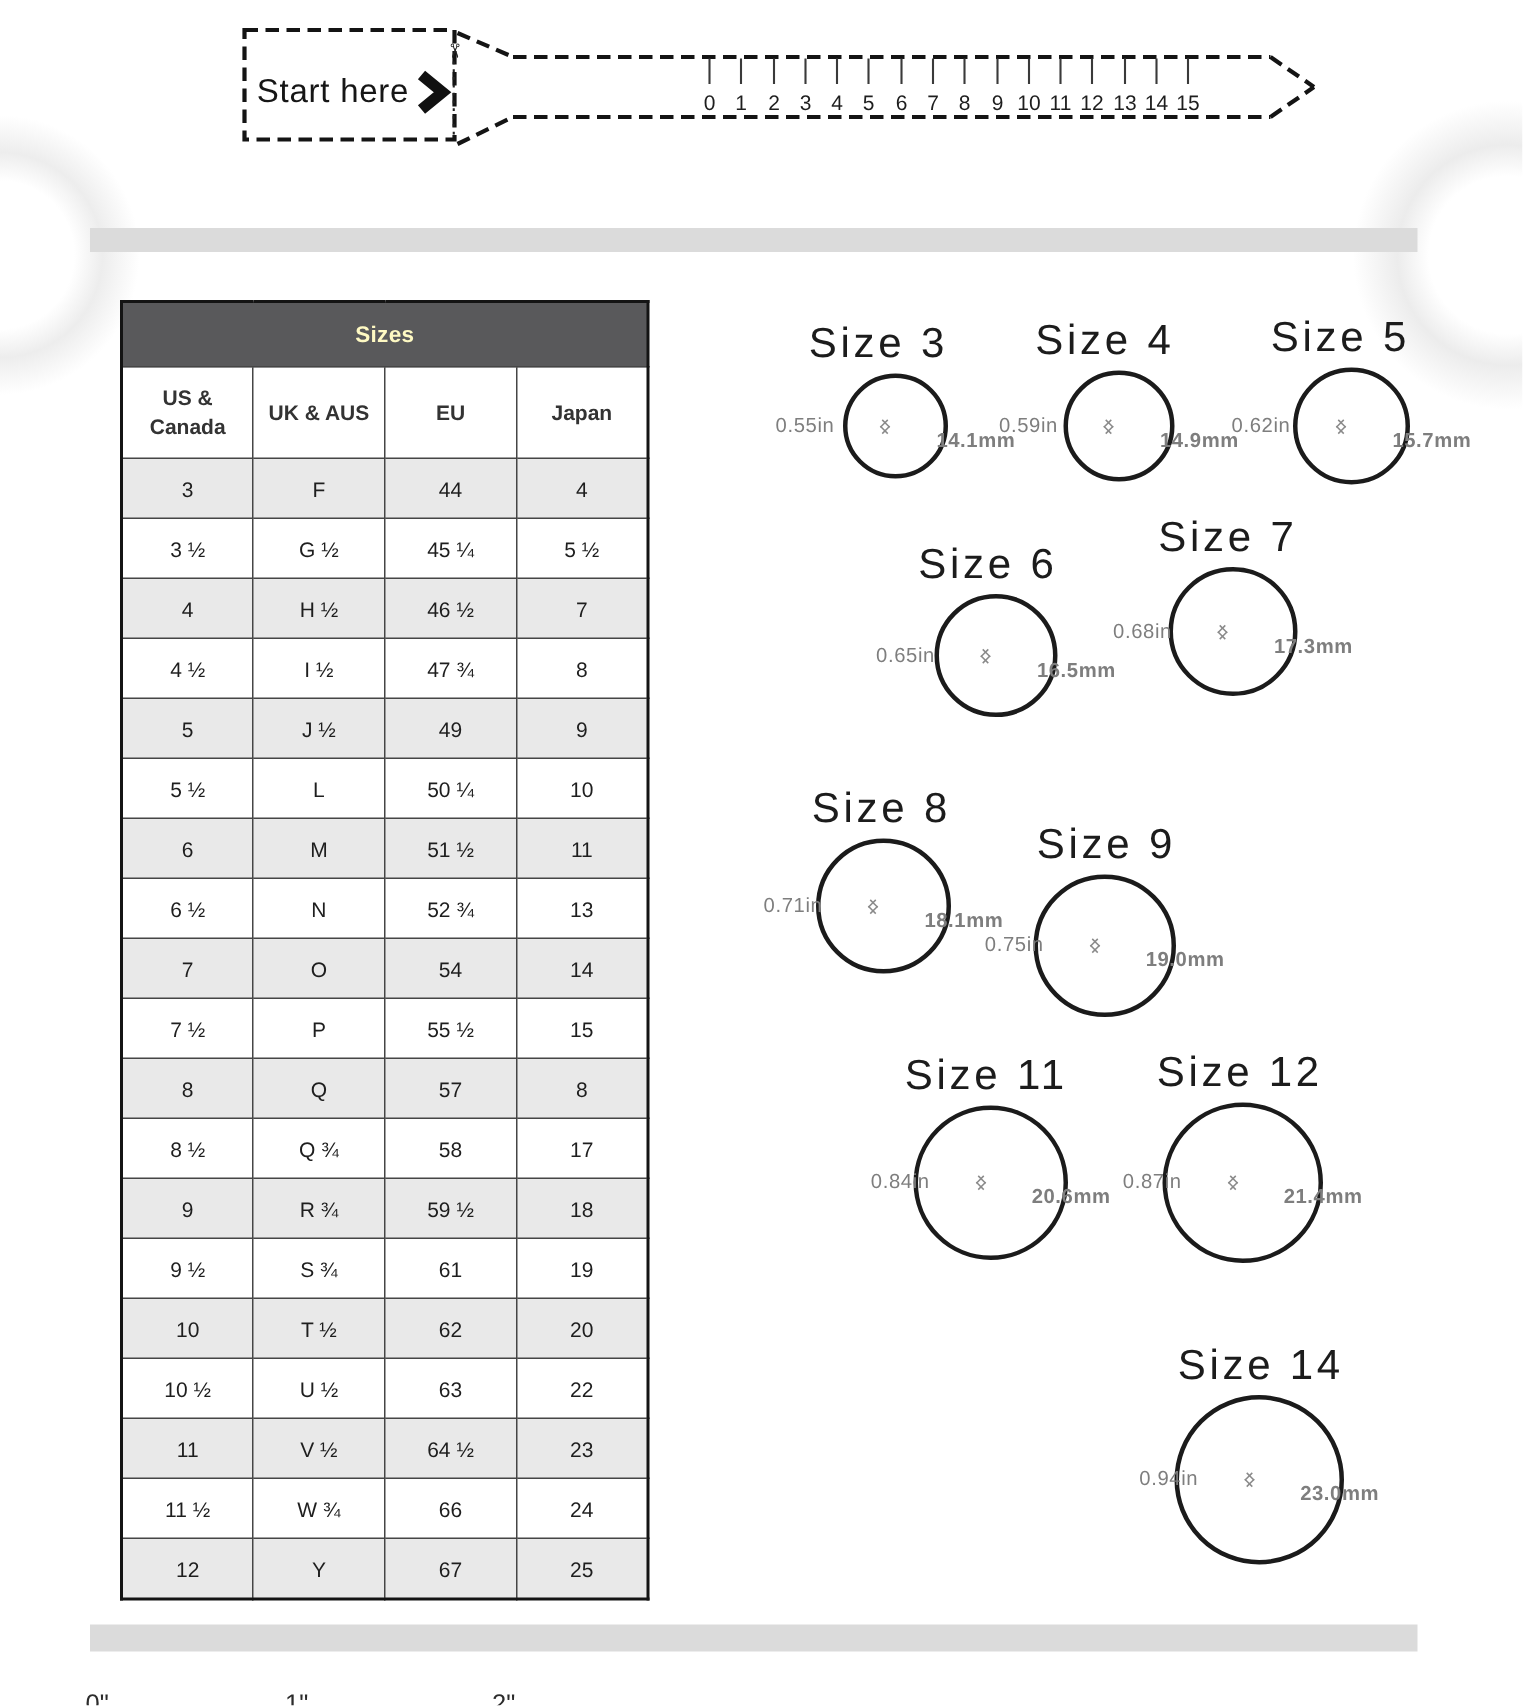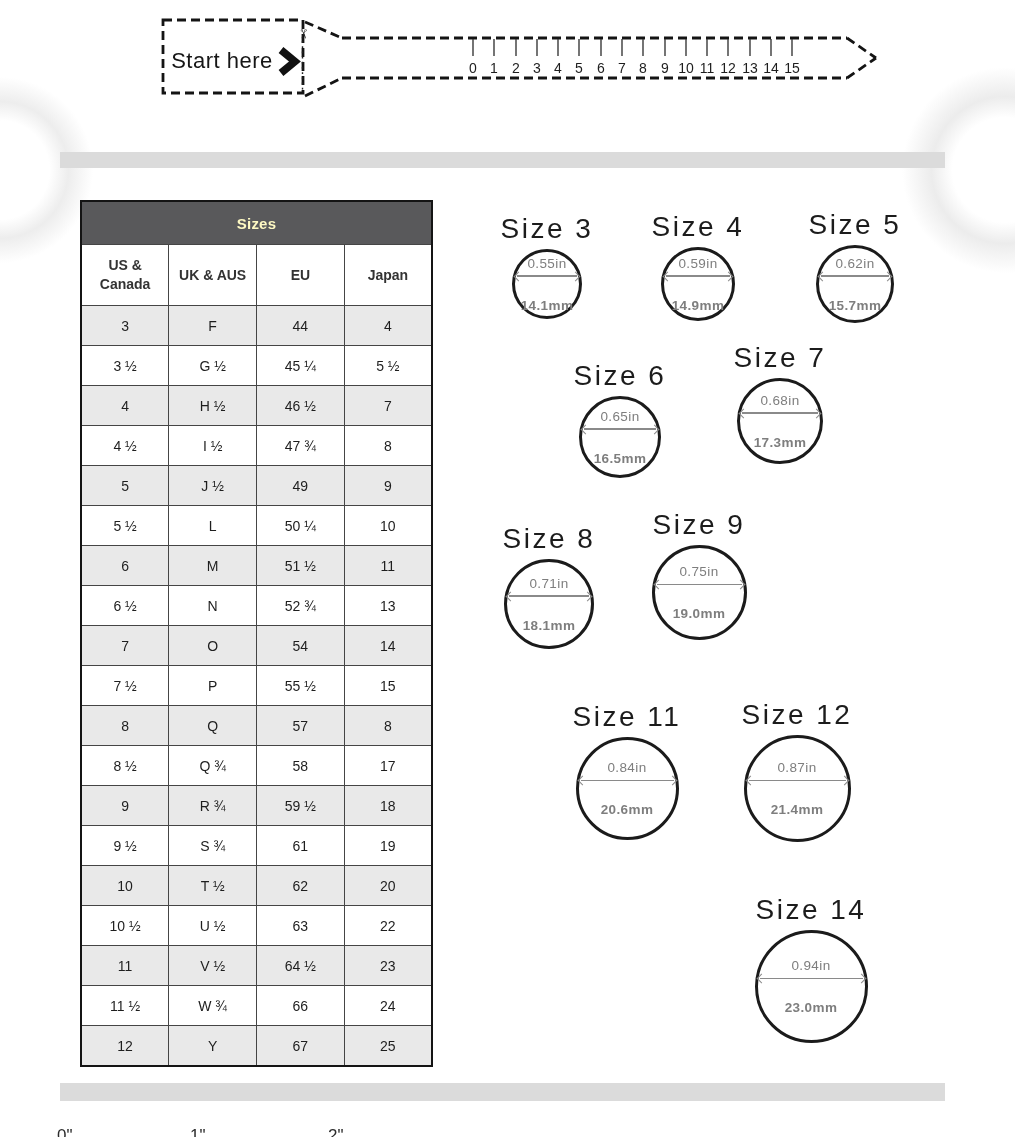--- a/index.html
+++ b/index.html
@@ -37,24 +37,24 @@
     border:2px solid #141414; background:#fff;
   }
   .size-table th, .size-table td { border:1px solid #454545; text-align:center; vertical-align:middle; padding:0; }
   .size-table .tbl-title { height:42px; background:var(--table-header-bg,#59595b); color:#fef9c3; font-size:15px; font-weight:bold; letter-spacing:0.2px; }
   .size-table .cols th { height:60px; background:#ffffff; color:#333; font-size:14px; font-weight:bold; line-height:1.35; }
   .size-table tbody td { height:39px; color:#1e1e1e; font-size:14px; }
   .size-table tbody tr:nth-child(odd)  { background:var(--row-alt,#e9e9e9); }
   .size-table tbody tr:nth-child(even) { background:#ffffff; }
 
   
-  .ring { position:absolute; width:170px; display:flex; flex-direction:column; align-items:center; }
+  .ring { position:absolute; width:170px; display:flex; flex-direction:column; align-items:flex-end; }
   .ring-title { font-size:28px; letter-spacing:2.5px; color:#1c1c1c; white-space:nowrap; line-height:33px; margin-bottom:4px; }
   .ring-circle { border:3px solid var(--circle,#1b1b1b); border-radius:50%; box-sizing:border-box;
-    display:flex; flex-direction:column; align-items:center; justify-content:center; background:#fff; }
+    display:flex; flex-direction:row; align-items:center; justify-content:center; background:#fff;gap:32px; }
   .ring-meta { font-size:13.5px; letter-spacing:0.4px; color:var(--muted,#7e7e7e); white-space:nowrap; }
   .in-label { margin-bottom:2px; }
   .mm-label { margin-top:18px;font-weight:bold; }
   .arrow { width:100%; display:flex; align-items:center; }
   .ah { width:6px; height:6px; flex:none; border-left:1.4px solid #8a8a8a; border-bottom:1.4px solid #8a8a8a; }
   .ah-l { transform:rotate(45deg);   margin-right:-5px; }
   .ah-r { transform:rotate(-135deg); margin-left:-5px; }
   .arrow-line { flex:1; height:1.4px; background:#8a8a8a; }
 
   
@@ -321,21 +321,21 @@
     <div class="ring-circle" style="width:90px;height:90px">
       <div class="ring-meta in-label">0.71in</div>
       <div class="arrow">
           <span class="ah ah-l"></span>
           <span class="arrow-line"></span>
           <span class="ah ah-r"></span>
         </div>
       <div class="ring-meta mm-label">18.1mm</div>
     </div>
   </div>
-  <div class="ring" style="left:614px;top:508px">
+  <div class="ring" style="left:614px;top:546px">
     <div class="ring-title">Size 9</div>
     <div class="ring-circle" style="width:95px;height:95px">
       <div class="ring-meta in-label">0.75in</div>
       <div class="arrow">
           <span class="ah ah-l"></span>
           <span class="arrow-line"></span>
           <span class="ah ah-r"></span>
         </div>
       <div class="ring-meta mm-label">19.0mm</div>
     </div>

